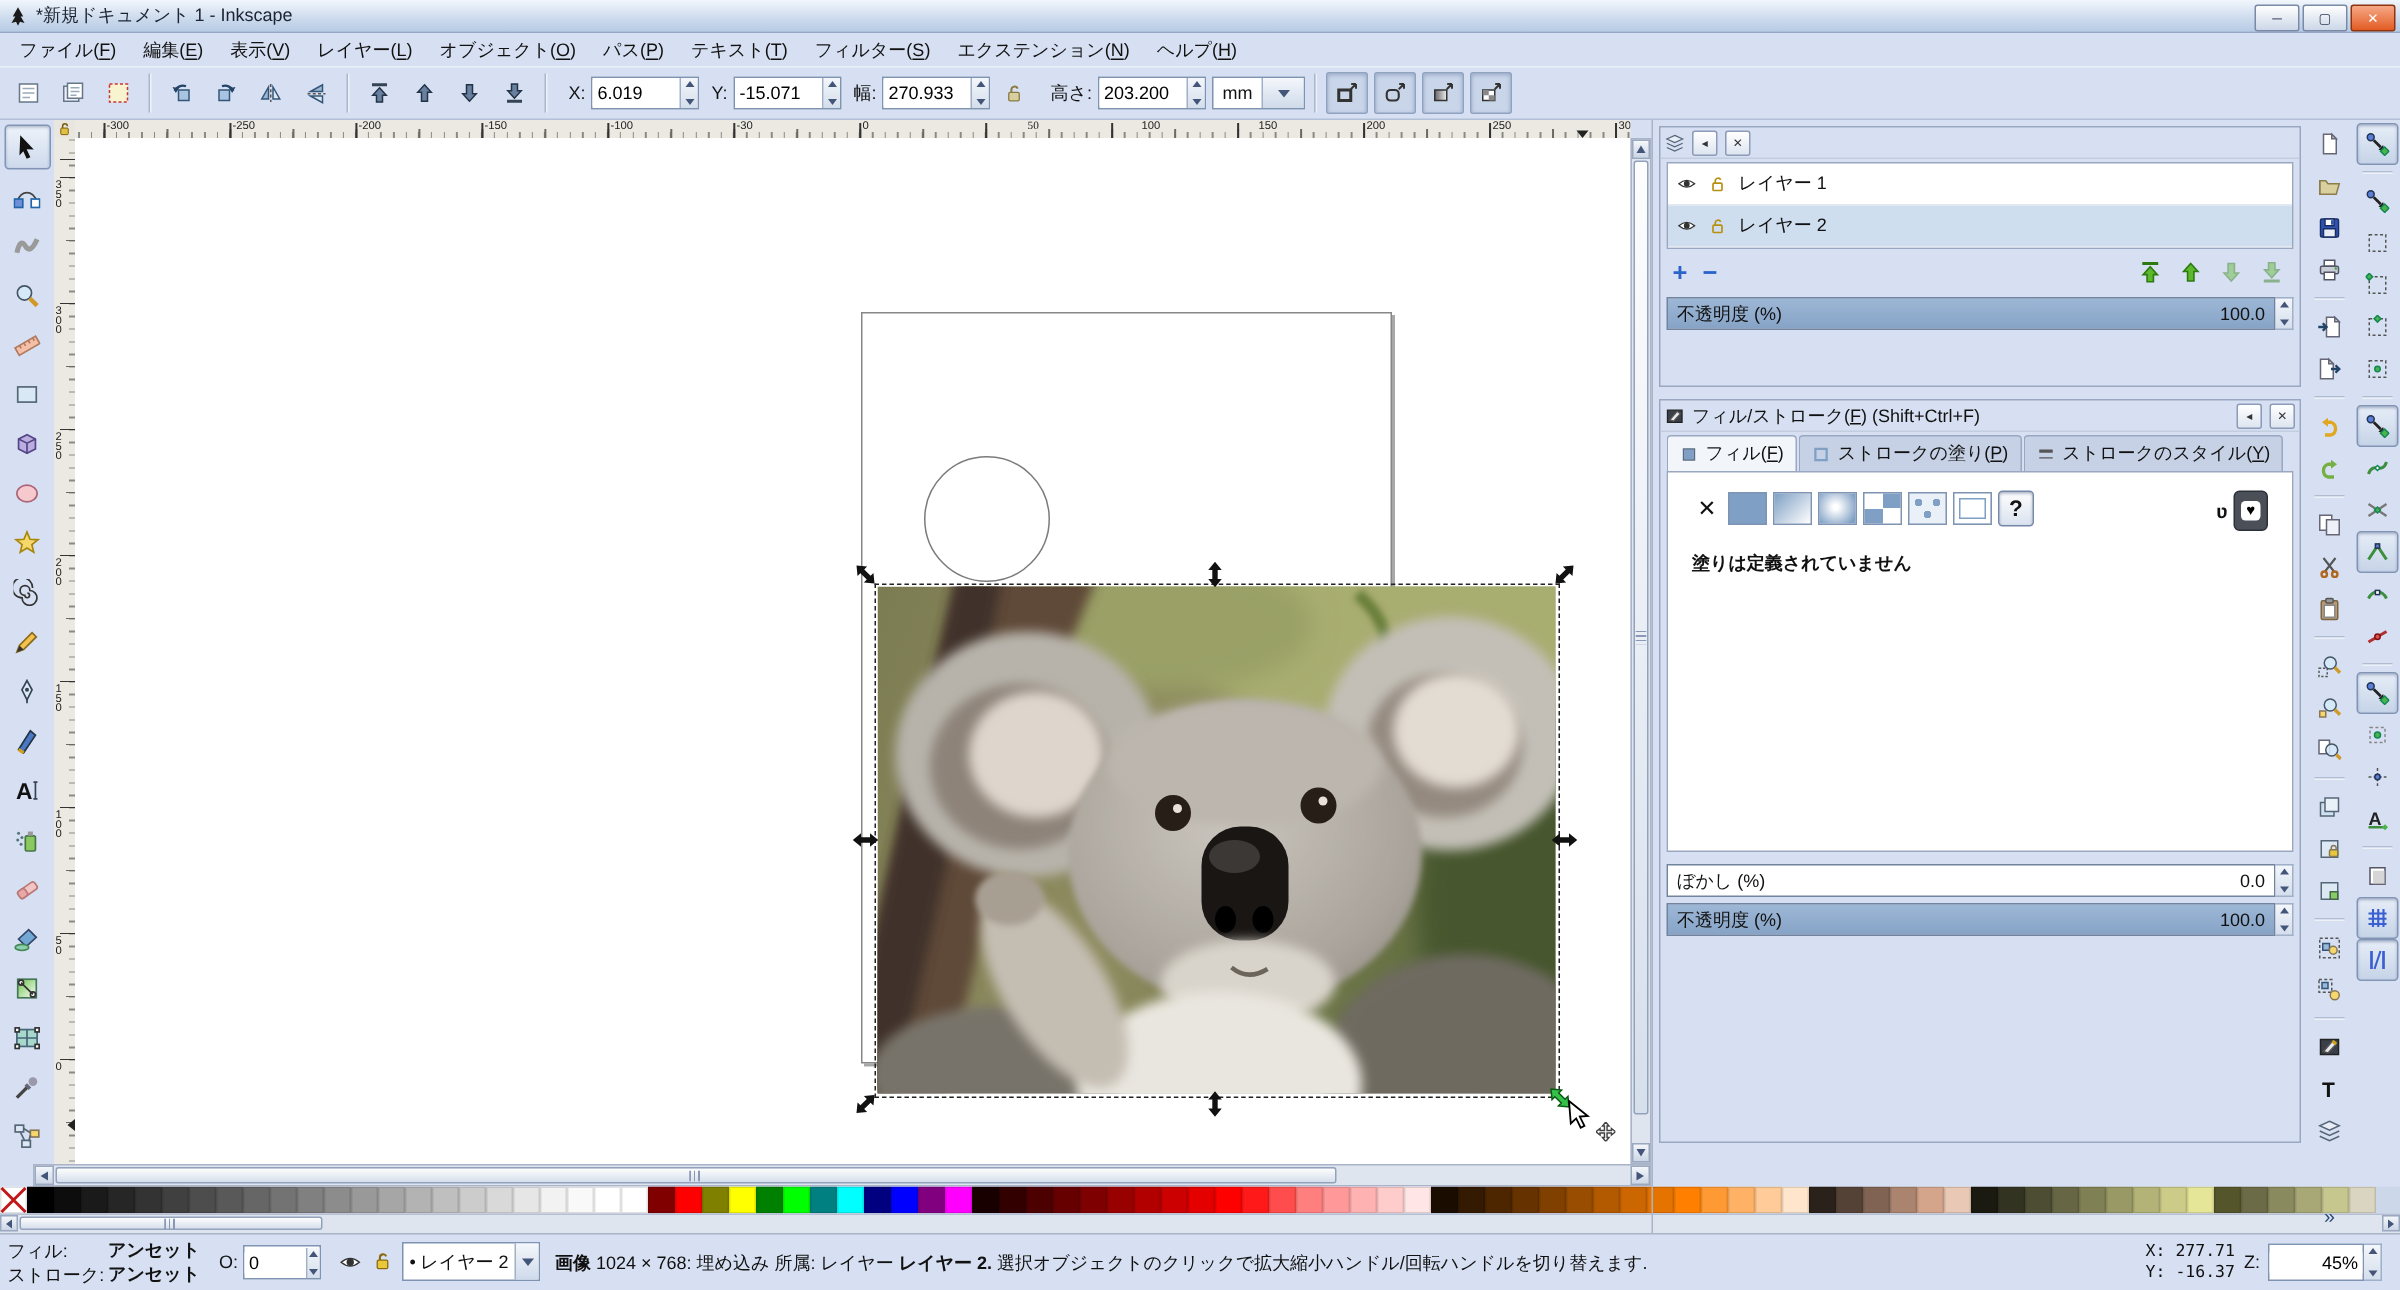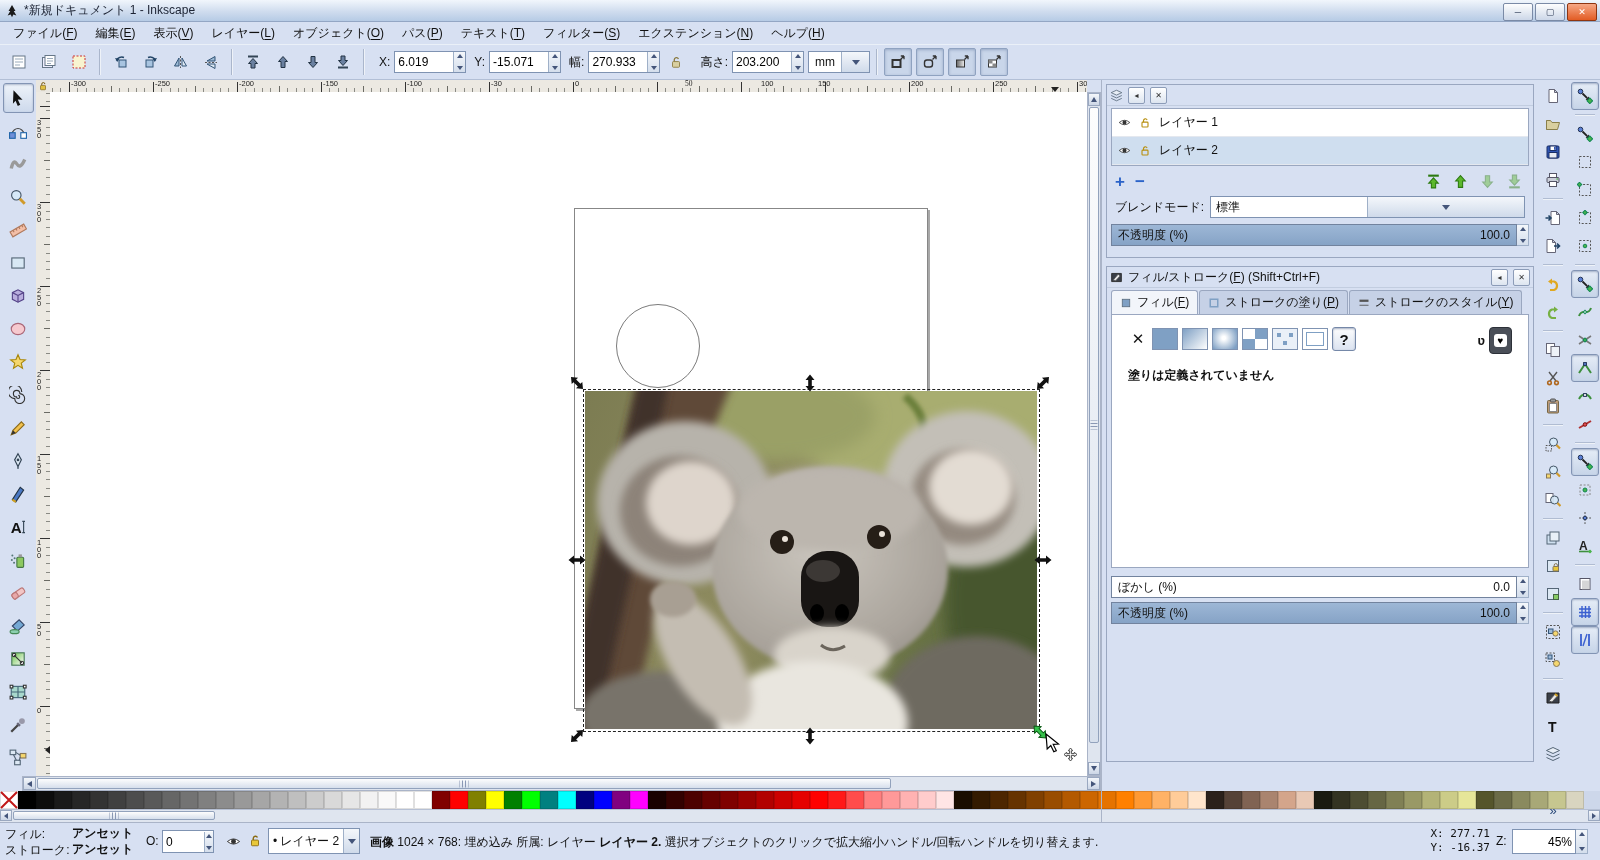--- a/index.html
+++ b/index.html
@@ -521,21 +521,21 @@
     <div class="hmarker" style="left:1001px;"></div>
   <span class="rlabel" style="left: 21px;">-300</span>
       <span class="rlabel" style="left: 105px;">-250</span>
       <span class="rlabel" style="left: 189px;">-200</span>
       <span class="rlabel" style="left: 273px;">-150</span>
       <span class="rlabel" style="left: 357px;">-100</span>
       <span class="rlabel" style="left: 441px;">-30</span>
       <span class="rlabel" style="left: 525px;">0</span>
       <span class="rlabel" style="left: 635px; font-family: Liberation Serif, serif;">50</span>
       <span class="rlabel" style="left: 711px;">100</span>
-      <span class="rlabel" style="left: 768px;">150</span>
+      <span class="rlabel" style="left: 789px;">150</span>
       <span class="rlabel" style="left: 861px;">200</span>
       <span class="rlabel" style="left: 945px;">250</span>
       <span class="rlabel" style="left: 1029px;">300</span>
     </div>
   <div class="abs vruler" id="vruler">
     <div class="minor"></div>
       <div class="med"></div>
       <div class="major"></div>
     <div class="vmarker" style="top:654px;"></div>
   <span class="rlabel" style="top: 28px;">3
@@ -866,29 +866,20 @@
             </svg>
           </span>
           <span class="greenbtn dim">
             <svg width="17" height="17" viewBox="0 0 16 16">
               <path d="M8 11.5 L3.5 6.5 H6 V2 H10 V6.5 H12.5 Z" fill="#5cb82c" stroke="#2c7a10"></path>
               <path d="M3 12.5 H13 V14.5 H3 Z" fill="#2c7a10"></path>
             </svg>
           </span>
         </span>
     </div>
-    <div class="blendrow">
-      <span>ブレンドモード:</span>
-      <span class="blendbox">
-        <span>標準</span>
-        <span class="ddbtn">
-            <i></i>
-          </span>
-      </span>
-    </div>
     <div class="sliderrow">
       <span class="slider filled">
         <span>不透明度 (%)</span>
         <span>100.0</span>
       </span>
       <span class="vspin">
           <i class="up"></i>
           <i class="dn"></i>
         </span>
     </div>

